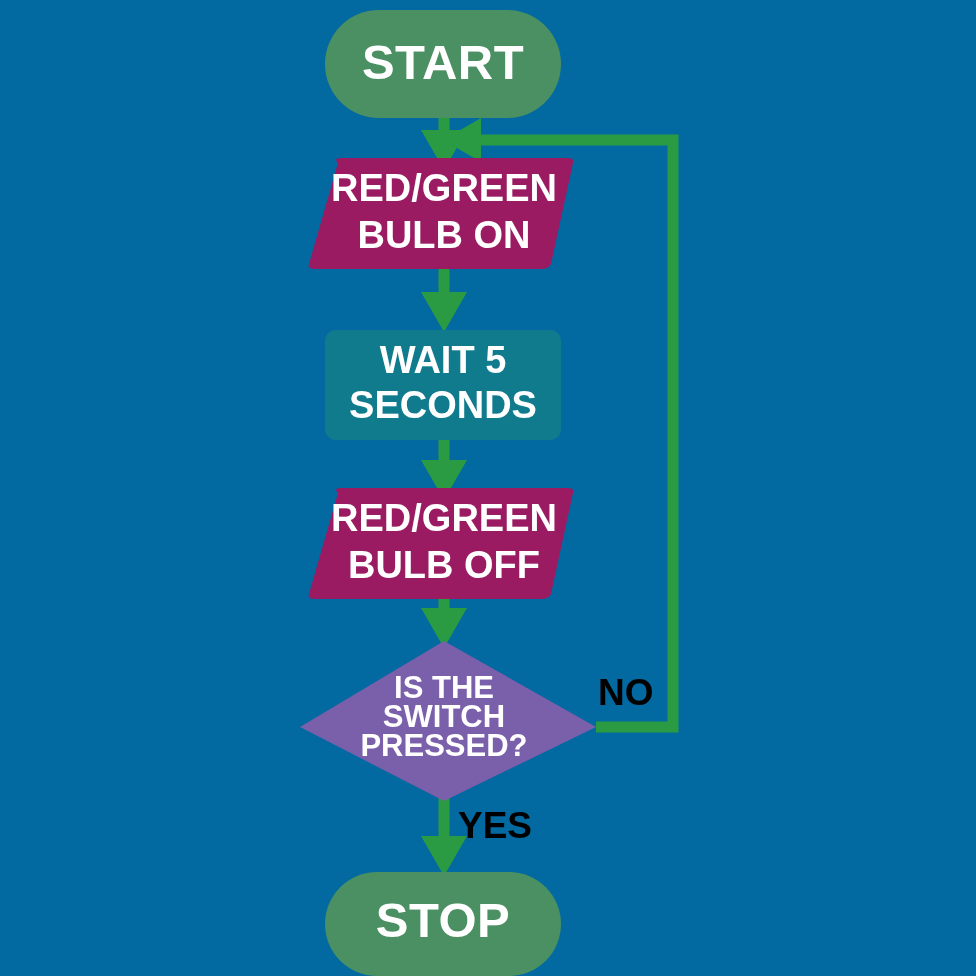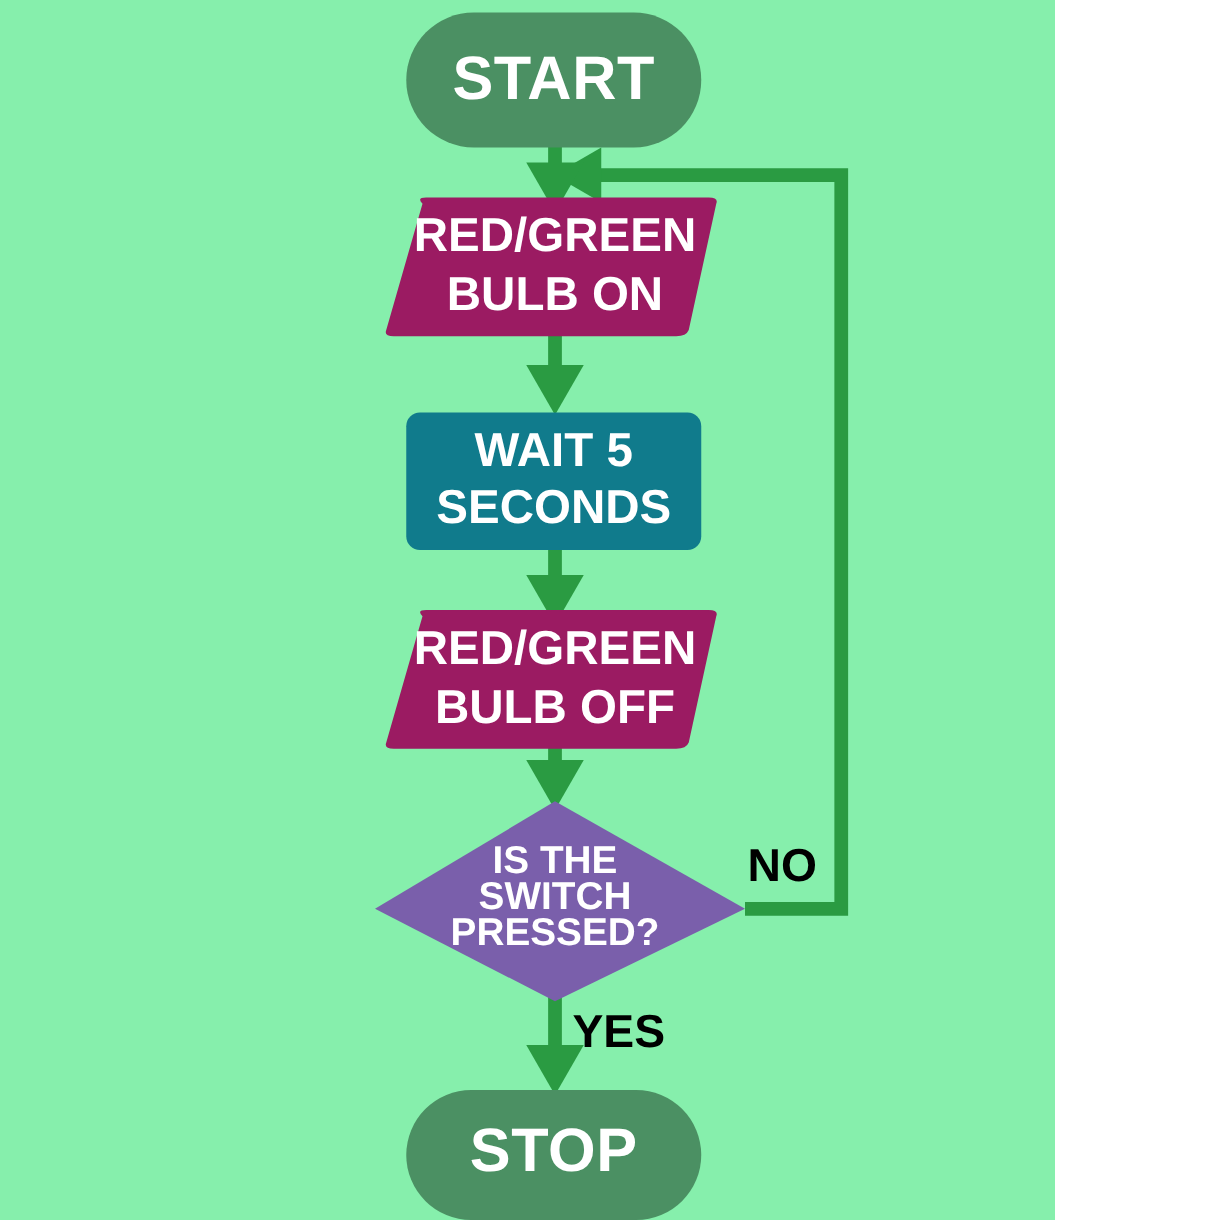--- a/index.html
+++ b/index.html
@@ -8,23 +8,23 @@
     background: #ffffff;
   }
   body {
     width: 976px;
     height: 976px;
     font-family: "Liberation Sans", sans-serif;
     overflow: hidden;
   }
   #flowchart-root {
     position: relative;
-    width: 844px;
+    width: 976px;
     height: 976px;
-    background: #86efac;
+    background: #0369a1;
     text-decoration: underline;
   }
   svg#flow-svg {
     display: block;
     width: 976px;
     height: 976px;
   }
   .node-label {
     font-family: "Liberation Sans", sans-serif;
     font-weight: bold;

